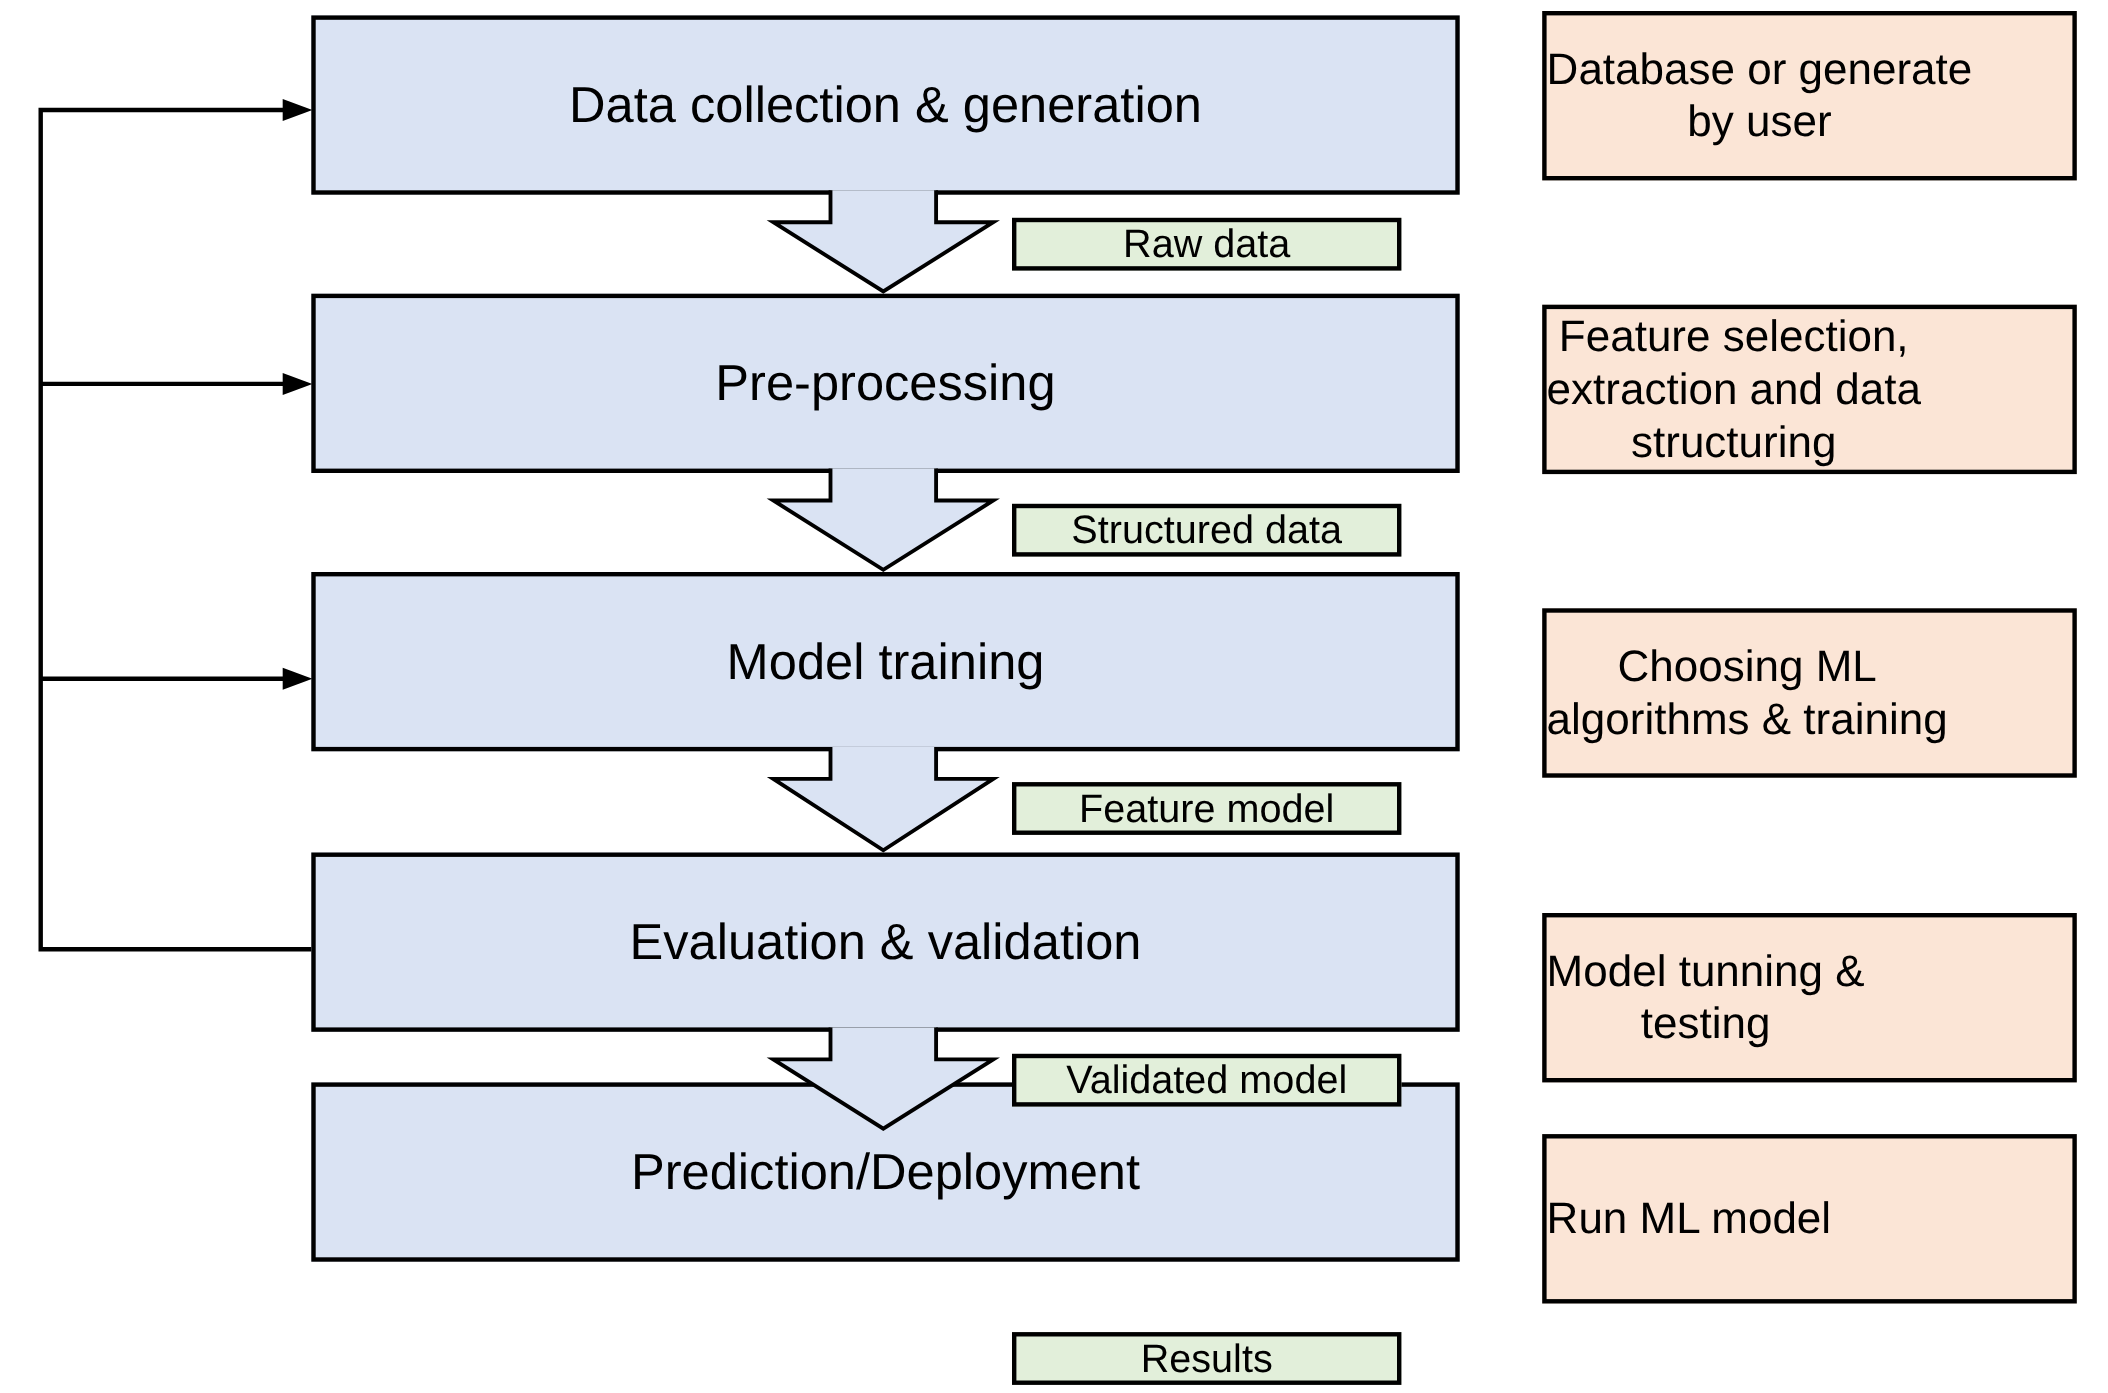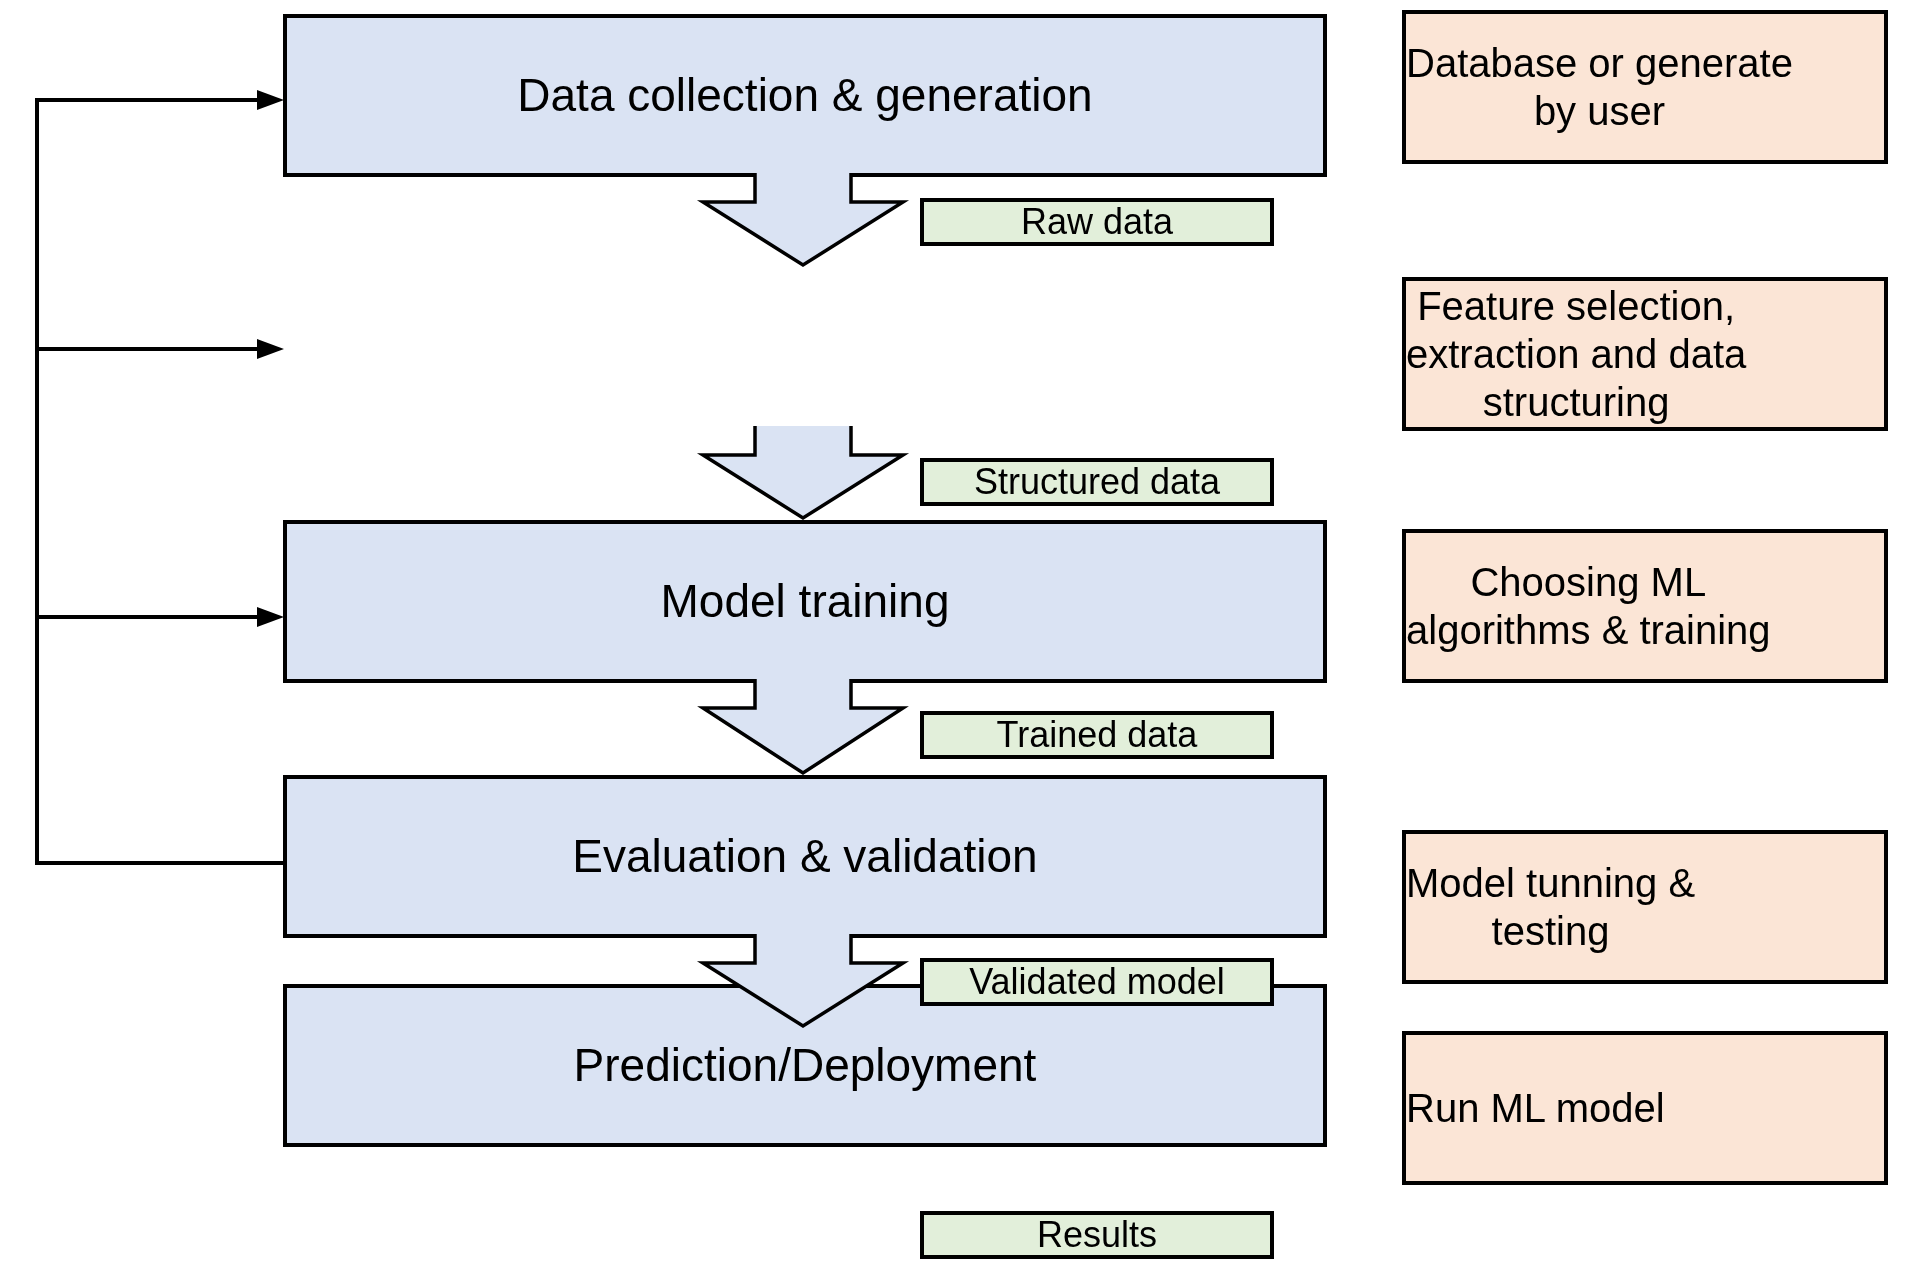--- a/index.html
+++ b/index.html
@@ -72,56 +72,59 @@
   }
 </style>
 </head>
 <body>
 
 <div id="canvas">
 
   <div class="stage" style="top:14px">
     <span>Data collection &amp; generation</span>
   </div>
+  <div class="stage" style="top:267px">
+    <span>Pre-processing</span>
+  </div>
   <div class="stage" style="top:520px">
     <span>Model training</span>
   </div>
   <div class="stage" style="top:775px">
     <span>Evaluation &amp; validation</span>
   </div>
   <div class="stage" style="top:984px">
     <span>Prediction/Deployment</span>
   </div>
 
   <div class="output-label" style="top:198px">
     <span>Raw data</span>
   </div>
   <div class="output-label" style="top:458px">
     <span>Structured data</span>
   </div>
   <div class="output-label" style="top:711px">
-    <span>Trained data</span>
+    <span>Feature model</span>
   </div>
   <div class="output-label" style="top:1211px">
     <span>Results</span>
   </div>
   <div class="output-label" style="top:958px">
     <span>Validated model</span>
   </div>
 
   <div class="note-box" style="top:10px">
     <span>Database or generate
 by user</span>
   </div>
   <div class="note-box" style="top:277px">
     <span>Feature selection,
 extraction and data
 structuring</span>
   </div>
-  <div class="note-box" style="top:529px">
+  <div class="note-box" style="top:553px">
     <span>Choosing ML
 algorithms &amp; training</span>
   </div>
   <div class="note-box" style="top:830px">
     <span>Model tunning &amp;
 testing</span>
   </div>
   <div class="note-box" style="top:1031px">
     <span>Run ML model</span>
   </div>

